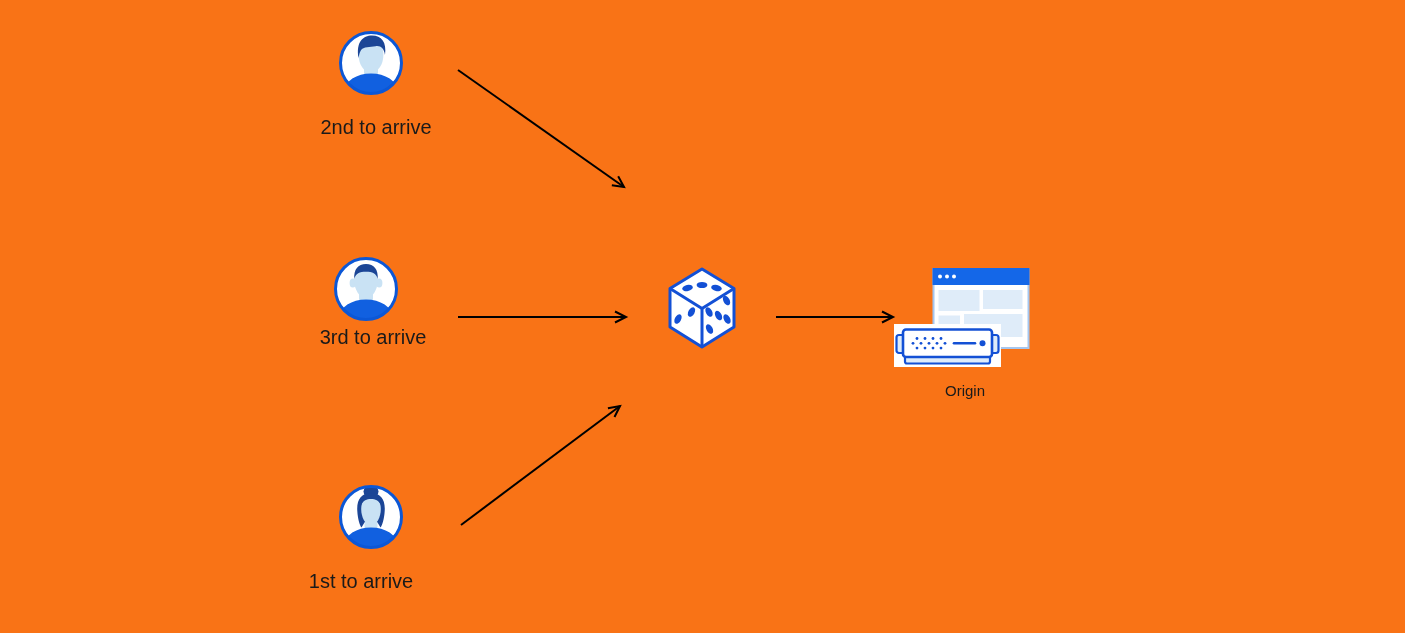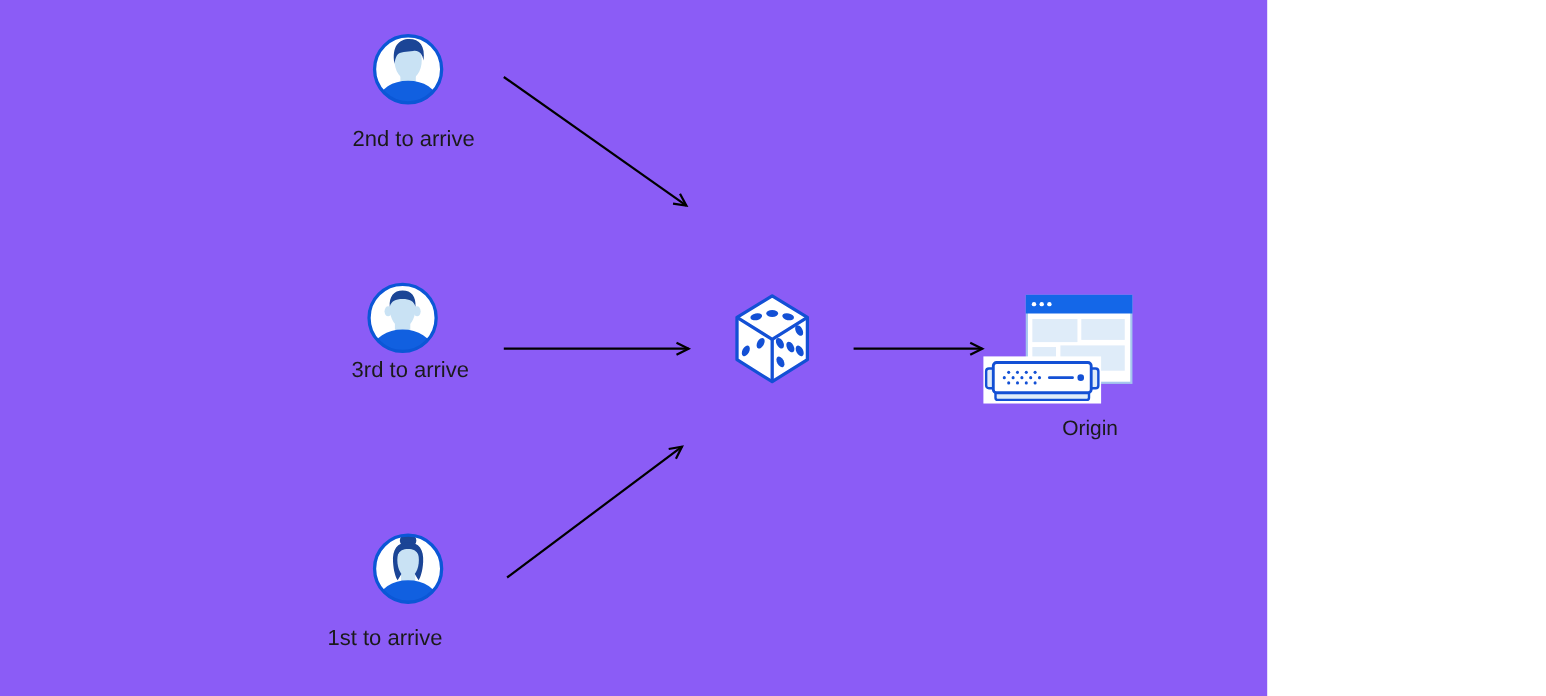--- a/index.html
+++ b/index.html
@@ -1,32 +1,32 @@
 <!DOCTYPE html>
 <html><head>
 <meta charset="utf-8">
 <style>
   html, body { margin: 0; padding: 0; background: #ffffff; }
   .canvas {
     position: relative;
-    width: 1152px;
+    width: 1405px;
     height: 633px;
-    background: #8b5cf6;
+    background: #f97316;
     overflow: hidden;
     font-family: "Liberation Sans", sans-serif;
   }
   .abs { position: absolute; }
   .node-label {
     position: absolute;
     transform: translate(-50%, -50%);
     font-size: 20px;
     color: #1a1a1a;
     white-space: nowrap;
   }
-  .origin-label { font-size: 19px; margin-left: 26px; }
+  .origin-label { font-size: 15px; }
   svg { display: block; }
   .arrow-layer {
     position: absolute;
     left: 0; top: 0;
     width: 1405px; height: 633px;
     pointer-events: none;
   }
 </style>
 </head>
 <body>
@@ -99,21 +99,21 @@
         <ellipse cx="36" cy="10.5" rx="7.5" ry="6.5" fill="#1b4596"></ellipse>
         <rect x="29.5" y="36" width="13" height="14" fill="#c9e2f4"></rect>
         <path d="M5,72 C8,55 20,46.5 36,46.5 C52,46.5 64,55 67,72 Z" fill="#1160e0"></path>
         <path d="M36,12 C26,12 21.5,19 22.3,30 C22.8,38 24.6,44 26.5,46.5 L31,39 L41,39 L45.5,46.5 C47.4,44 49.2,38 49.7,30 C50.5,19 46,12 36,12 Z" fill="#1b4596"></path>
         <path d="M36,15.5 C29.7,15.5 26.2,20.5 26.2,28 C26.2,36.5 30.2,44 36,44 C41.8,44 45.8,36.5 45.8,28 C45.8,20.5 42.3,15.5 36,15.5 Z" fill="#c9e2f4"></path>
         <path d="M26.2,24 C25.8,17.5 29.5,14 36,14 C42.5,14 46.2,17.5 45.8,24 C43.5,19.2 40.5,18 36,18 C31.5,18 28.5,19.2 26.2,24 Z" fill="#1b4596"></path>
       </g>
       <circle cx="36" cy="36" r="30.5" fill="none" stroke="#0b57d6" stroke-width="3"></circle>
     </svg>
   </div>
-  <div class="node-label" style="left:350px; top:581px;">1st to arrive</div>
+  <div class="node-label" style="left:361px; top:581px;">1st to arrive</div>
 
   <div class="abs" style="left:667px; top:266px;">
     <svg width="70" height="84" viewBox="0 0 70 84">
       <g stroke="#1350d5" stroke-width="3" stroke-linejoin="round" fill="#ffffff">
         <path d="M35,3 L67,22.5 L67,61 L35,81 L3,61 L3,22.5 Z"></path>
         <path d="M3,22.5 L35,42.5 L67,22.5" fill="none"></path>
         <path d="M35,42.5 L35,81" fill="none"></path>
       </g>
       <g fill="#1350d5">
         <ellipse cx="20.5" cy="22" rx="5.4" ry="3.1" transform="rotate(-12 20.5 22)"></ellipse>

